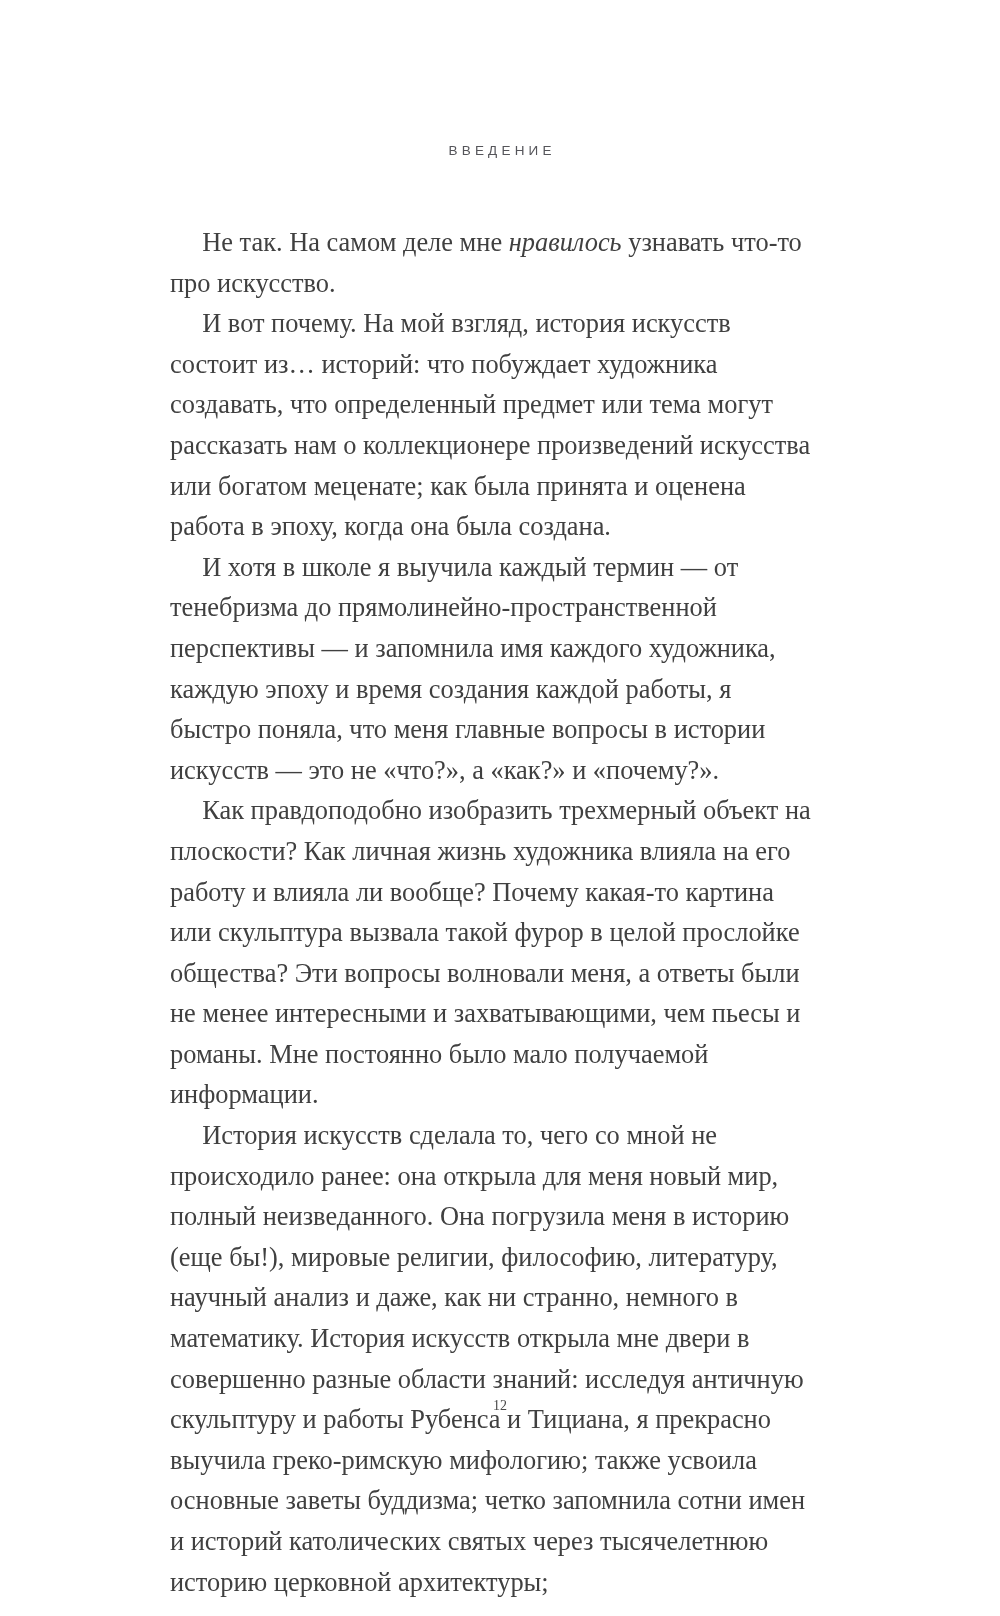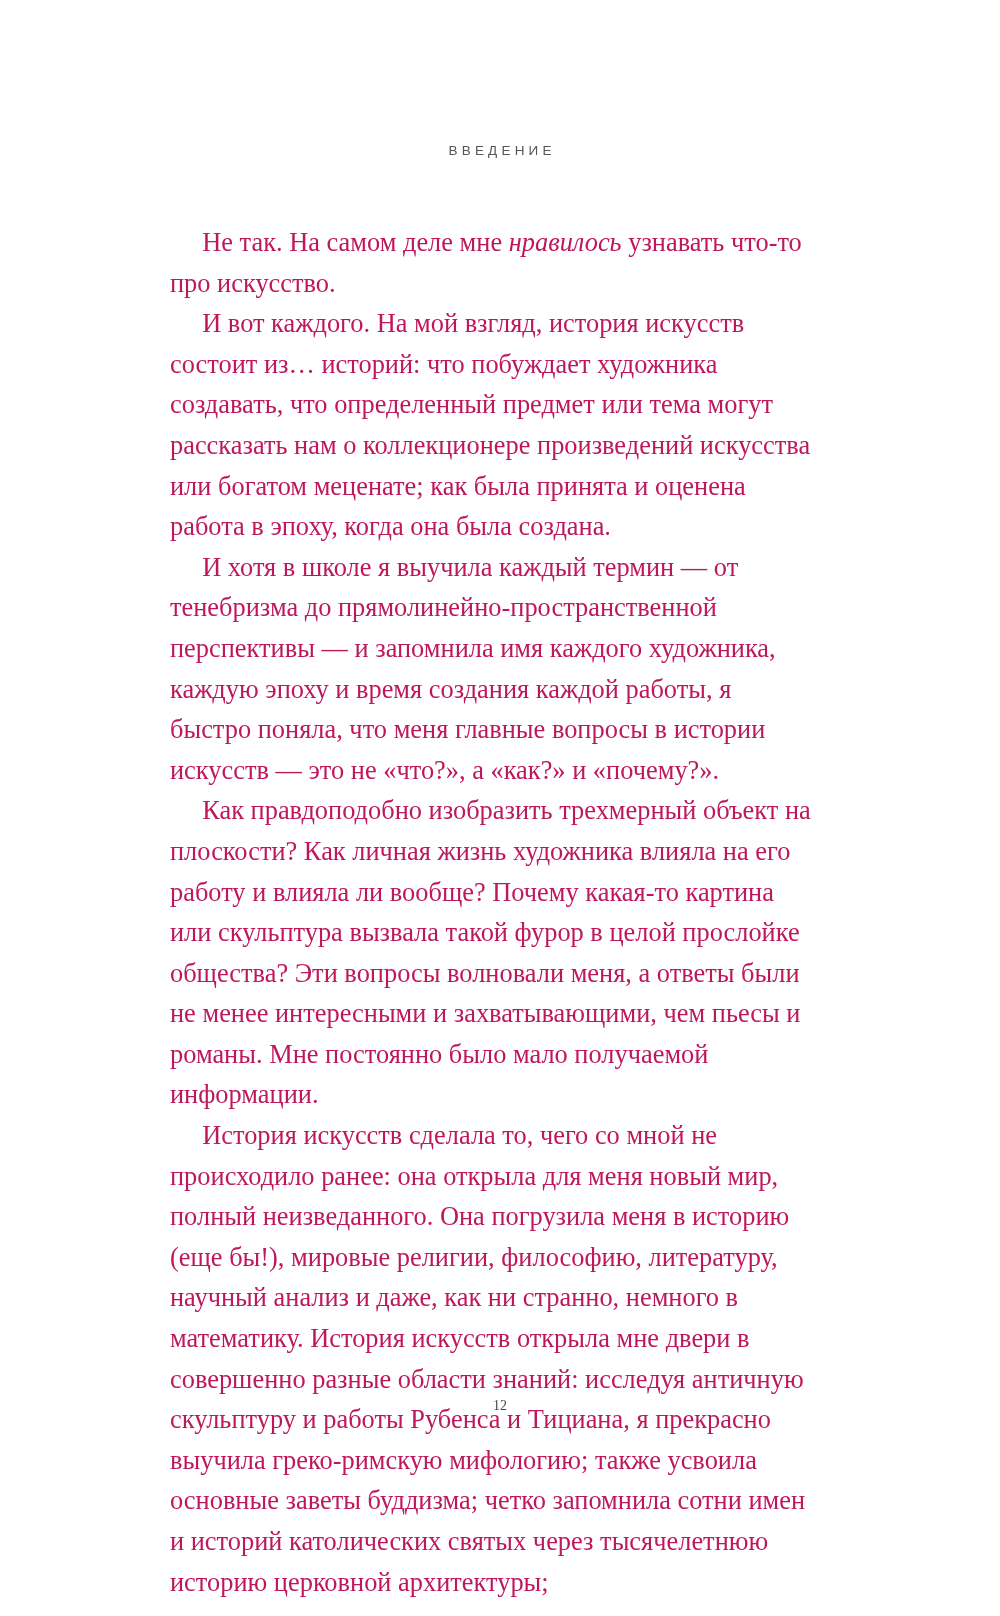--- a/index.html
+++ b/index.html
@@ -31,21 +31,21 @@
     text-indent: 4.2px;
   }
   .text-block {
     position: absolute;
     top: 222px;
     left: 170px;
     width: 648px;
     font-family: "Liberation Serif", "DejaVu Serif", serif;
     font-size: 26.4px;
     line-height: 40.6px;
-    color: #be185d;
+    color: #404040;
     text-align: left;
     -webkit-font-smoothing: antialiased;
   }
   .text-block p {
     margin: 0;
     text-indent: 1.22em;
     hyphens: manual;
   }
   .text-block b {
     font-weight: 400;
@@ -71,21 +71,21 @@
 
   <div class="running-head">ВВЕДЕНИЕ</div>
 
   <div class="text-block">
 
     <p>
       <span>Не так. На самом деле мне </span><i>нравилось</i><span> узнавать что-то про искусство.</span>
     </p>
 
     <p>
-      <span>И вот каждого. На мой взгляд, </span><b>история искусств состоит из… историй: что побуждает художника создавать, что определенный предмет или тема могут рассказать нам о коллекционере произведений искусства или богатом меценате; как была принята и оценена работа в эпоху, когда она была создана.</b>
+      <span>И вот почему. На мой взгляд, </span><b>история искусств состоит из… историй: что побуждает художника создавать, что определенный предмет или тема могут рассказать нам о коллекционере произведений искусства или богатом меценате; как была принята и оценена работа в эпоху, когда она была создана.</b>
     </p>
 
     <p>
       <span>И хотя в школе я выучила каждый термин — от тенебризма до прямолинейно-пространственной перспективы — и запомнила имя каждого художника, каждую эпоху и время создания каждой работы, я быстро поняла, что </span><b>меня главные вопросы в истории искусств — это не «что?», а «как?» и «почему?».</b>
     </p>
 
     <p>
       <span>Как правдоподобно изобразить трехмерный объект на плоскости? Как личная жизнь художника влияла на его работу и влияла ли вообще? Почему какая-то картина или скульптура вызвала такой фурор в целой прослойке общества? Эти вопросы волновали меня, а ответы были не менее интересными и захватывающими, чем пьесы и романы. Мне постоянно было мало получаемой информации.</span>
     </p>
 

